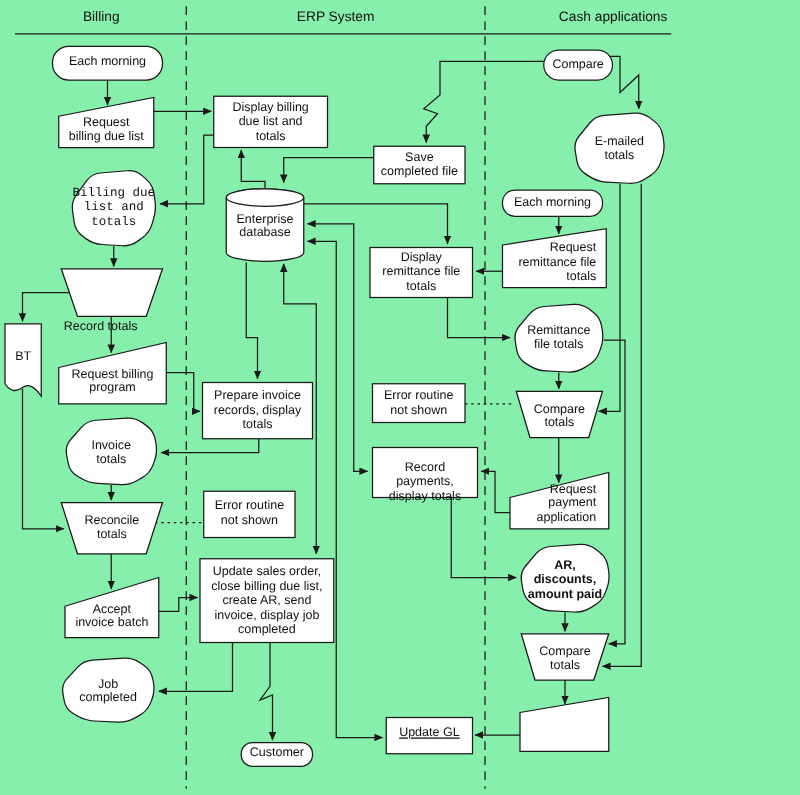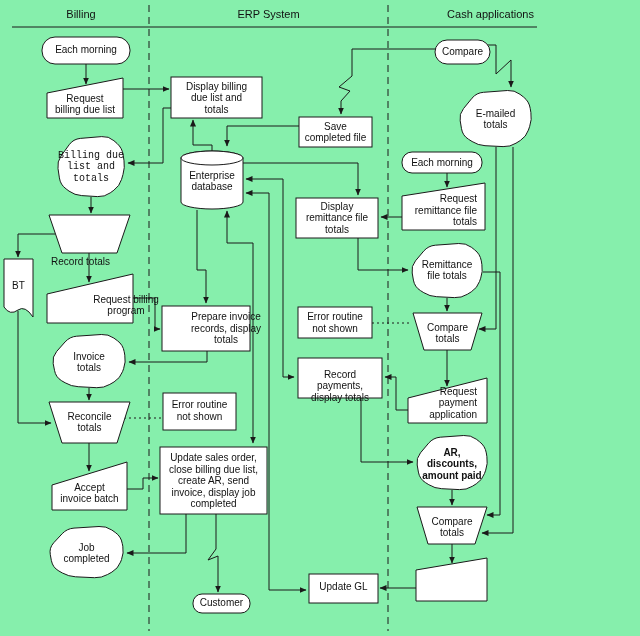--- a/index.html
+++ b/index.html
@@ -116,54 +116,54 @@
   <div class="lbl" style="left:47px;top:90px;width:76px;height:28px;">Request
 billing due list</div>
   <div class="lbl" style="left:171px;top:79px;width:91px;height:38px;">Display billing
 due list and
 totals</div>
   <div class="lbl" style="left:57px;top:146px;width:68px;height:42px;font-family:Liberation Mono, monospace;">Billing due
 list and
 totals</div>
   <div class="lbl" style="left:40px;top:227px;width:81px;height:14px;margin-top:28px;">Record totals</div>
   <div class="lbl" style="left:4px;top:278px;width:29px;height:16px;">BT</div>
-  <div class="lbl" style="left:47px;top:291px;width:86px;height:28px;padding-left:36px;">Request billing
+  <div class="lbl" style="left:47px;top:291px;width:86px;height:28px;">Request billing
 program</div>
   <div class="lbl" style="left:52px;top:350px;width:74px;height:24px;">Invoice
 totals</div>
   <div class="lbl" style="left:49px;top:408px;width:81px;height:28px;">Reconcile
 totals</div>
   <div class="lbl" style="left:52px;top:478px;width:75px;height:30px;">Accept
 invoice batch</div>
   <div class="lbl" style="left:49px;top:540px;width:75px;height:26px;">Job
 completed</div>
 
   <div class="lbl" style="left:299px;top:119px;width:73px;height:26px;">Save
 completed file</div>
   <div class="lbl" style="left:182px;top:168px;width:60px;height:26px;">Enterprise
 database</div>
   <div class="lbl" style="left:296px;top:200px;width:82px;height:36px;">Display
 remittance file
 totals</div>
-  <div class="lbl" style="left:162px;top:308px;width:88px;height:41px;padding-left:20px;">Prepare invoice
+  <div class="lbl" style="left:162px;top:308px;width:88px;height:41px;">Prepare invoice
 records, display
 totals</div>
   <div class="lbl" style="left:298px;top:309px;width:74px;height:27px;">Error routine
 not shown</div>
   <div class="lbl" style="left:298px;top:360px;width:84px;height:52px;">Record
 payments,
 display totals</div>
   <div class="lbl" style="left:163px;top:397px;width:73px;height:27px;">Error routine
 not shown</div>
   <div class="lbl" style="left:160px;top:450px;width:107px;height:62px;">Update sales order,
 close billing due list,
 create AR, send
 invoice, display job
 completed</div>
-  <div class="lbl" style="left:309px;top:578px;width:69px;height:18px;">Update GL</div>
+  <div class="lbl" style="left:309px;top:578px;width:69px;height:18px;text-decoration:underline;">Update GL</div>
   <div class="lbl" style="left:193px;top:594px;width:57px;height:18px;">Customer</div>
 
   <div class="lbl" style="left:435px;top:41px;width:55px;height:22px;">Compare</div>
   <div class="lbl" style="left:459px;top:102px;width:73px;height:34px;">E-mailed
 totals</div>
   <div class="lbl" style="left:402px;top:152px;width:80px;height:21px;">Each morning</div>
   <div class="lbl ra" style="left:402px;top:193px;width:81px;height:35px;">Request
 remittance file
 totals</div>
   <div class="lbl" style="left:411px;top:255px;width:72px;height:30px;">Remittance

